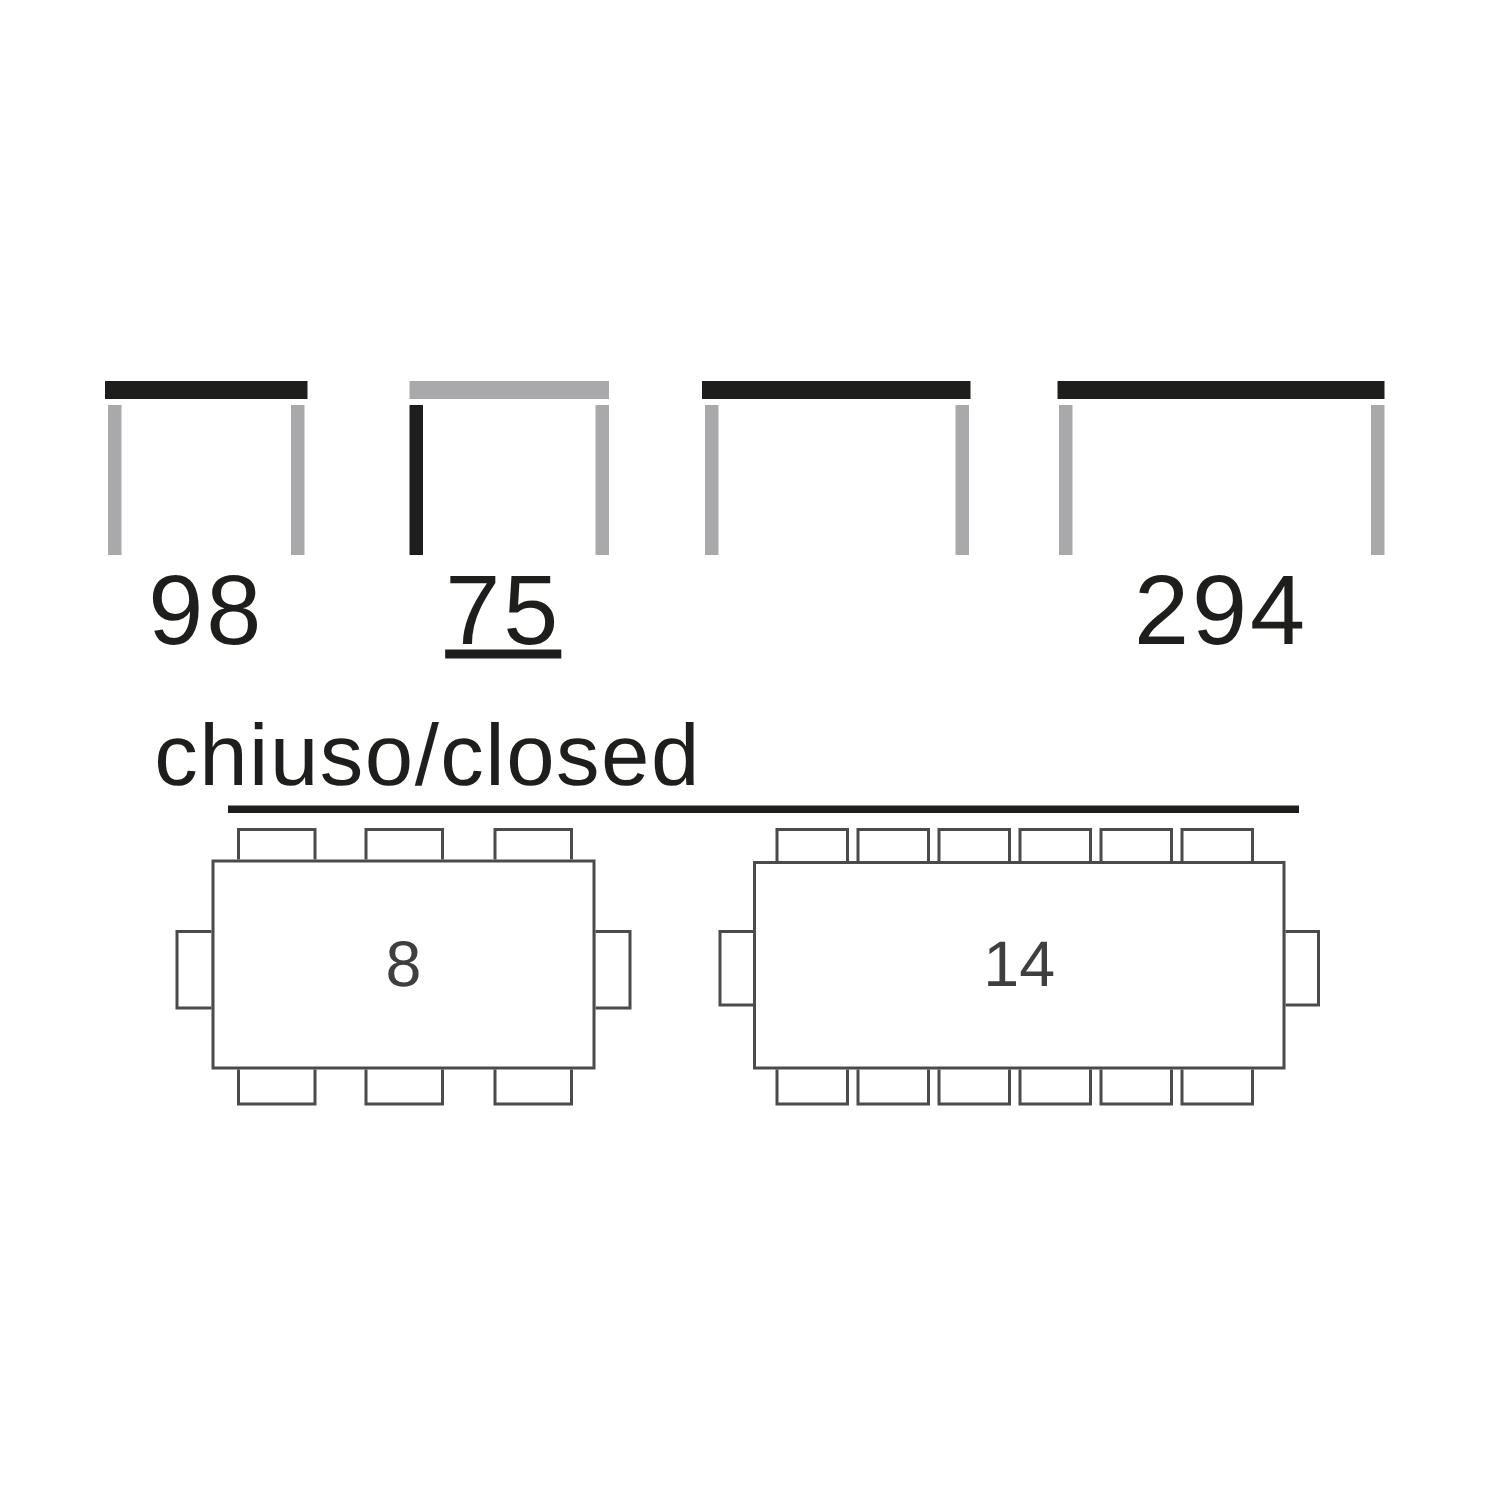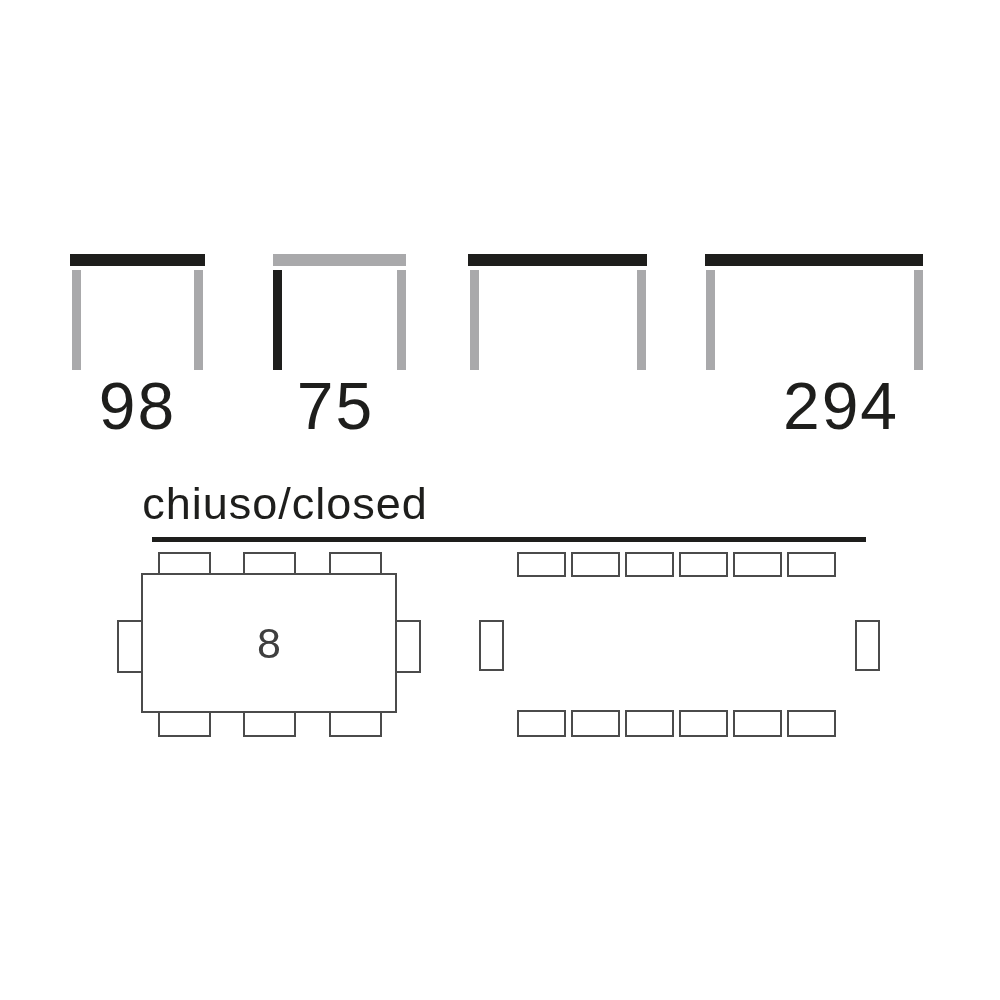--- a/index.html
+++ b/index.html
@@ -25,27 +25,27 @@
   .leg{position:absolute;top:270px;width:9px;height:100px;background:var(--gray);}
   .l1a{left:72px;}  .l1b{left:194px;}
   .l2a{left:273px;background:var(--black);} .l2b{left:397px;}
   .l3a{left:470px;} .l3b{left:637px;}
   .l4a{left:706px;} .l4b{left:914px;}
 
   
   .dim{position:absolute;top:376px;height:60px;line-height:60px;
        font-size:66px;letter-spacing:2px;color:var(--black);text-align:center;}
   .dim1{left:61px;width:153px;}
-  .dim2{left:264px;width:143px;}
+  .dim2{left:264px;width:143px;text-decoration:underline;}
   .dim3{left:468px;width:179px;}
-  .dim4{left:732px;width:218px;}
+  .dim4{left:705px;width:218px;}
 
   
   .sec{position:absolute;top:479px;height:50px;line-height:50px;
-       font-size:45px;letter-spacing:1px;color:var(--black);text-align:center;}
+       font-size:58px;letter-spacing:1px;color:var(--black);text-align:center;}
   .secL{left:85px;width:400px;}
   .secR{left:510px;width:400px;}
   .underline{position:absolute;left:152px;top:537px;width:714px;height:5px;background:var(--black);}
 
   
   .chair{position:absolute;background:#ffffff;border:2px solid var(--outline);box-sizing:border-box;}
   .tsur{position:absolute;background:#ffffff;border:2px solid var(--outline);box-sizing:border-box;
         display:flex;align-items:center;justify-content:center;
         font-size:43px;color:var(--seat-text);}
   .tclosed{left:141px;top:573px;width:256px;height:140px;}
@@ -110,14 +110,17 @@
   <div class="chair ot oc5"></div>
   <div class="chair ot oc6"></div>
   <div class="chair ob oc1"></div>
   <div class="chair ob oc2"></div>
   <div class="chair ob oc3"></div>
   <div class="chair ob oc4"></div>
   <div class="chair ob oc5"></div>
   <div class="chair ob oc6"></div>
   <div class="chair ocl"></div>
   <div class="chair ocr"></div>
+  <div class="tsur topen">
+    <span>14</span>
+  </div>
 
 </div>
 
 </body></html>

